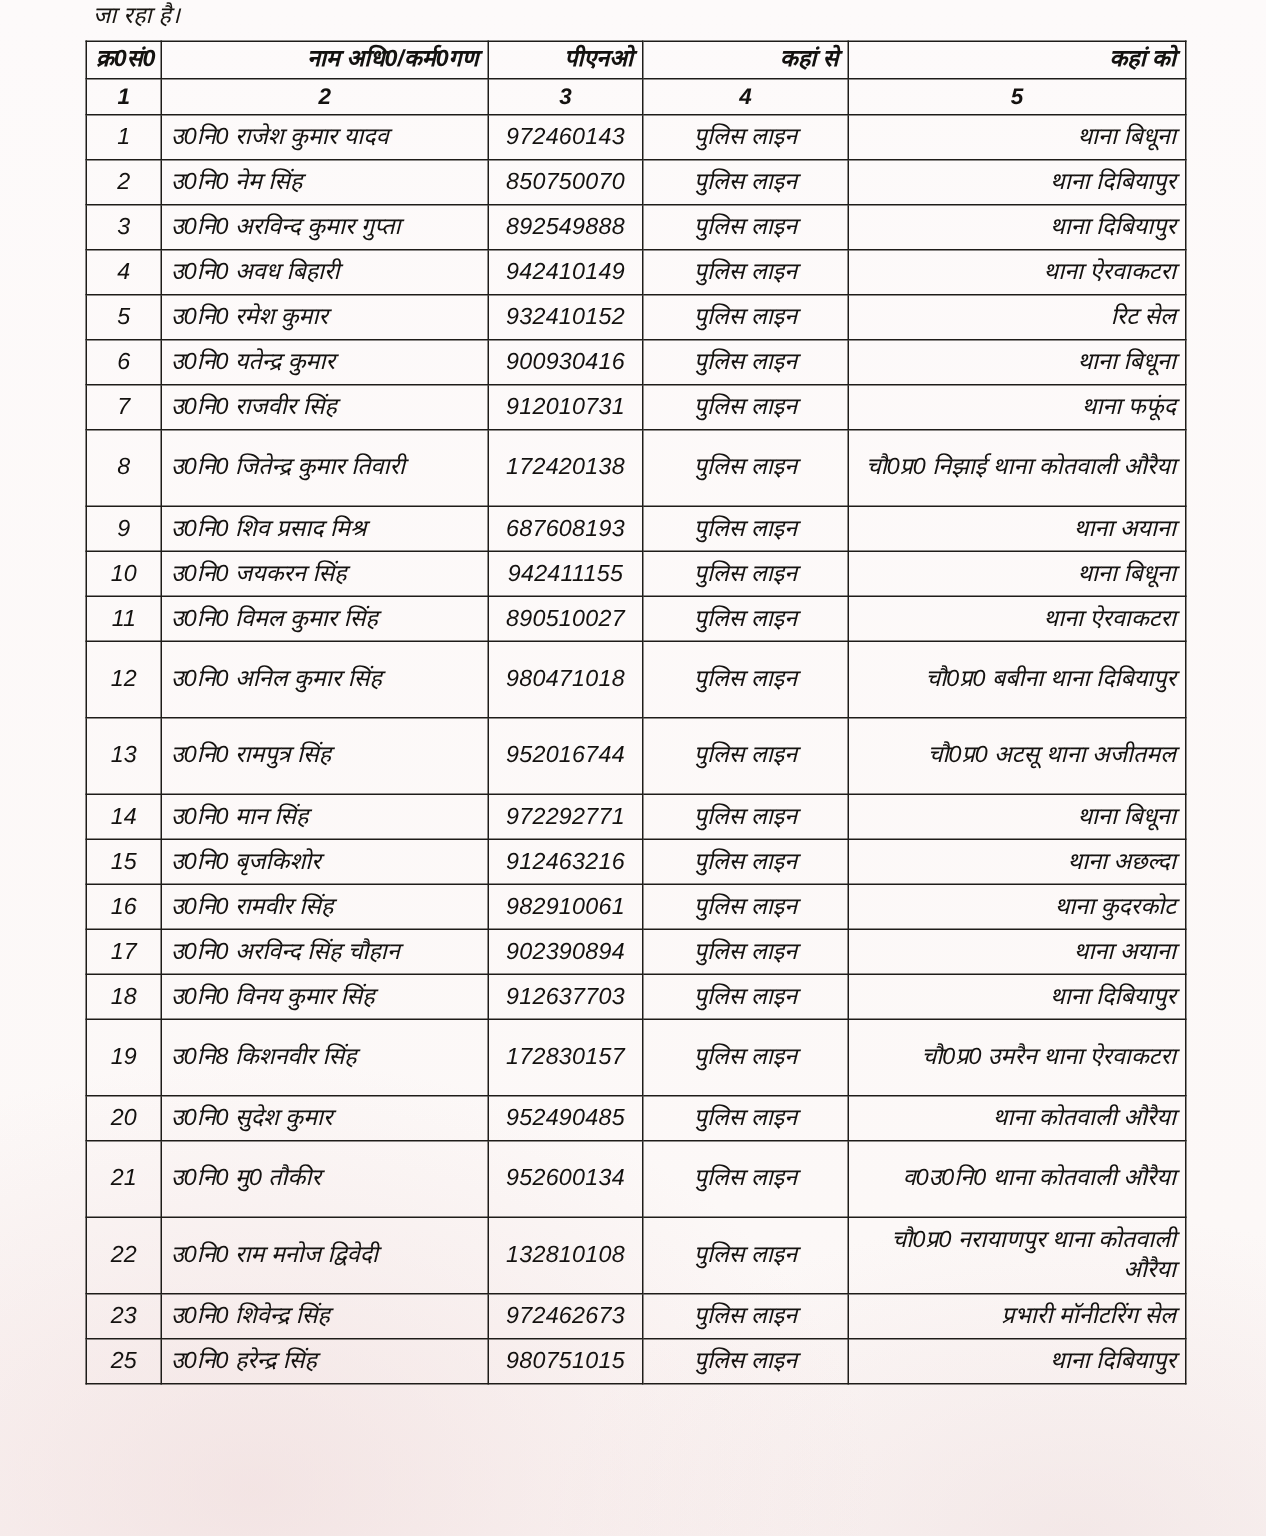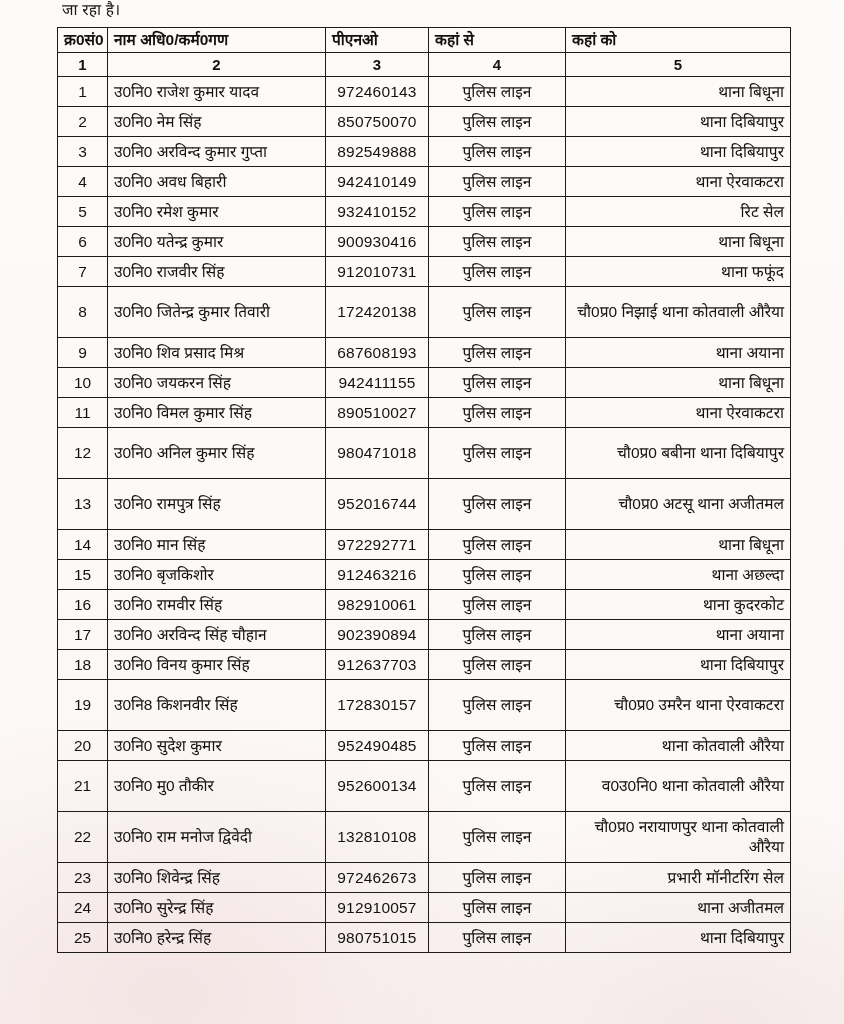--- a/index.html
+++ b/index.html
@@ -27,20 +27,21 @@
       linear-gradient(180deg, #fdfafa 0%, #fcf8f7 80%, #fbf5f4 100%);
     pointer-events: none;
     z-index: 0;
   }
 
   .page {
     position: relative;
     z-index: 1;
     width: 844px;
     height: 1024px;
+    font-style: italic;
   }
 
   
   .top-line {
     position: absolute;
     top: 0;
     left: 0;
     width: 844px;
     height: 20px;
     overflow: hidden;
@@ -89,21 +90,21 @@
     background: transparent;
   }
   
   col.c-sl   { width: 50px;  }
   col.c-name { width: 218px; }
   col.c-pno  { width: 103px; }
   col.c-from { width: 137px; }
   col.c-to   { width: 225px; }
 
   thead th {
-    text-align: left;
+    text-align: right;
     font-weight: 700;
     font-size: 16px;
     padding: 4px 4px;
   }
   tr.numrow td {
     text-align: center;
     font-weight: 700;
     font-size: 15px;
     padding: 2px 4px;
   }
@@ -329,27 +330,20 @@
             <td class="to">चौ0प्र0 नरायाणपुर थाना कोतवाली औरैया</td>
           </tr>
           <tr class="short">
             <td class="sl">23</td>
             <td class="name">उ0नि0 शिवेन्द्र सिंह</td>
             <td class="pno">972462673</td>
             <td class="from">पुलिस लाइन</td>
             <td class="to">प्रभारी मॉनीटरिंग सेल</td>
           </tr>
           <tr class="short">
-            <td class="sl">24</td>
-            <td class="name">उ0नि0 सुरेन्द्र सिंह</td>
-            <td class="pno">912910057</td>
-            <td class="from">पुलिस लाइन</td>
-            <td class="to">थाना अजीतमल</td>
-          </tr>
-          <tr class="short">
             <td class="sl">25</td>
             <td class="name">उ0नि0 हरेन्द्र सिंह</td>
             <td class="pno">980751015</td>
             <td class="from">पुलिस लाइन</td>
             <td class="to">थाना दिबियापुर</td>
           </tr>
         </tbody>
     </table>
   </div>
 

